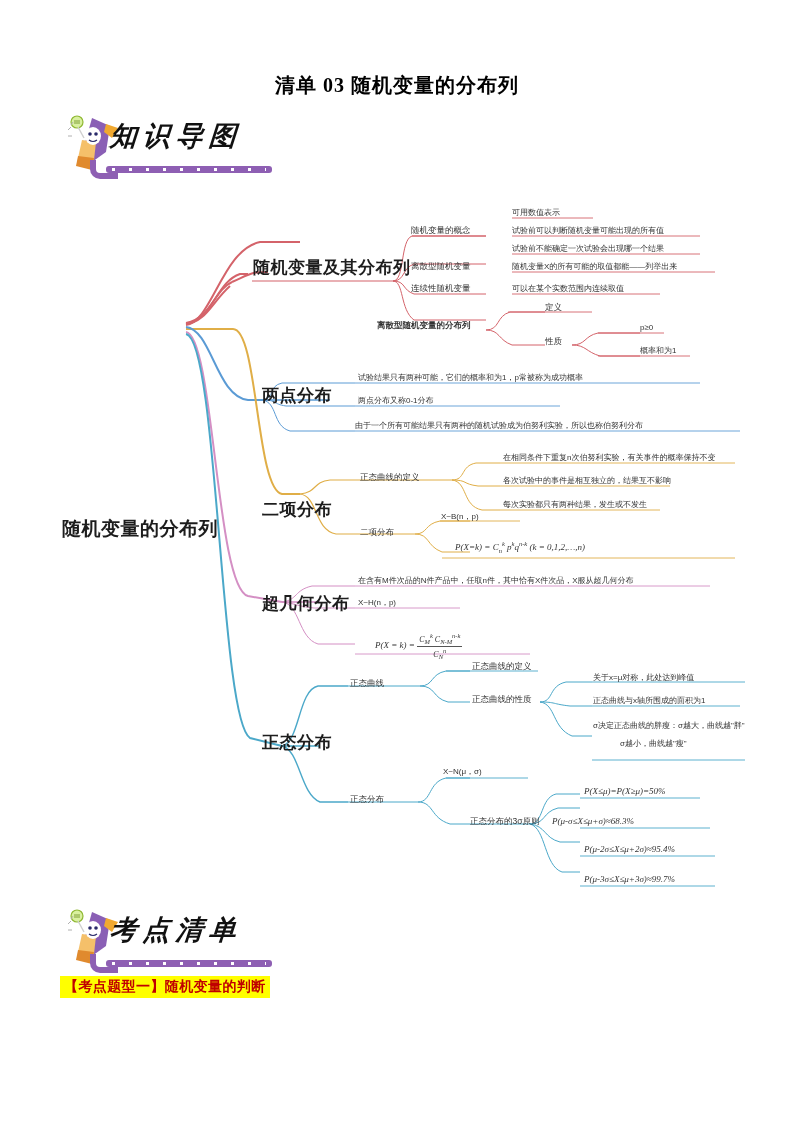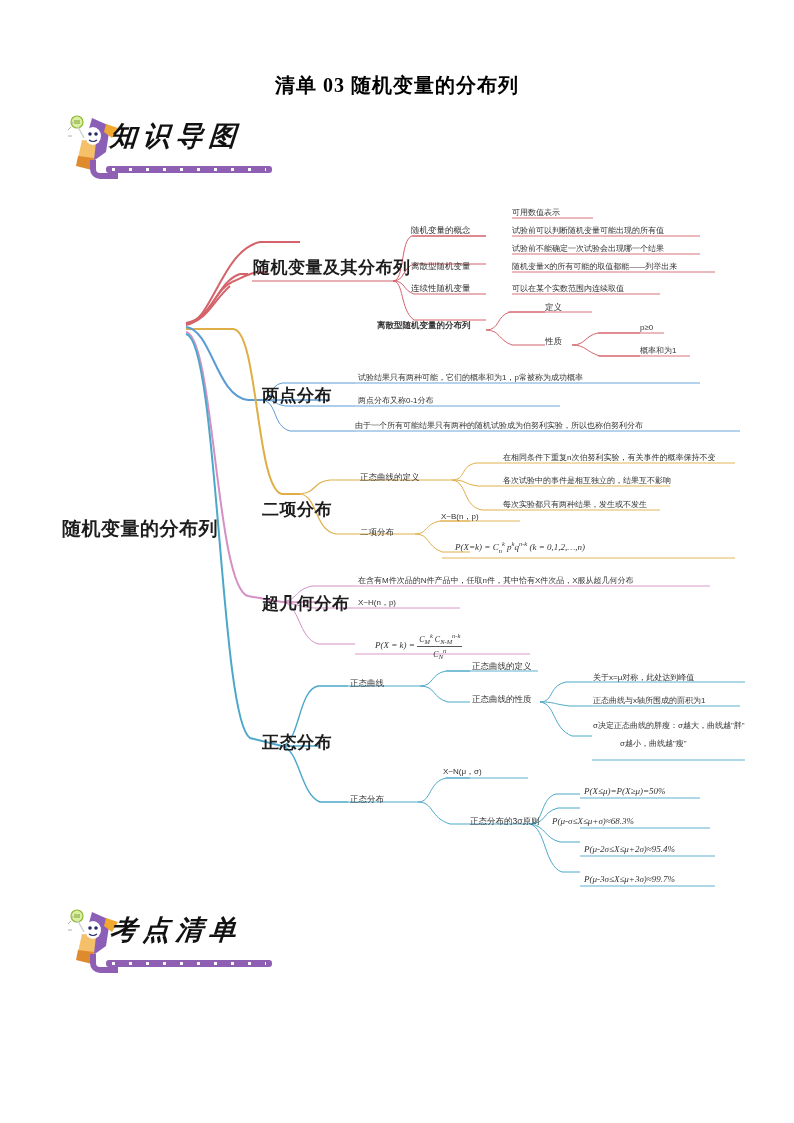--- a/index.html
+++ b/index.html
@@ -111,20 +111,21 @@
       <circle cx="15" cy="10" r="6" fill="#d9f0a0" stroke="#8fb832" stroke-width="1.2"></circle>
       <path d="M12 9 L18 9 M12 11 L18 11" stroke="#6a8a20" stroke-width="0.8"></path>
       <path d="M16 15 L22 26" stroke="#cfcfcf" stroke-width="1.4"></path>
       <path d="M6 18 l3 -3 M6 24 l4 0 M9 13 l2 -3" stroke="#b0b0b0" stroke-width="1"></path>
     </svg>
     <div class="badge-text">考点清单</div>
     <div class="rule-tail"></div>
     <div class="rule"></div>
   </div>
 
+  <div class="exam-bar">【考点题型一】随机变量的判断</div>
 
   <div class="mindmap">
 
     <svg class="mm-svg" width="794" height="710">
       <g fill="none" stroke-width="1.6">
 
         <path d="M186 139 L233 139" stroke="#e0ae47" stroke-width="2.2"></path>
 
         <path d="M186 134 C210 130 214 100 232 92" stroke="#d4636a" stroke-width="2"></path>
         <path d="M232 92 C250 84 250 82 268 82" stroke="#d4636a" stroke-width="2"></path>

